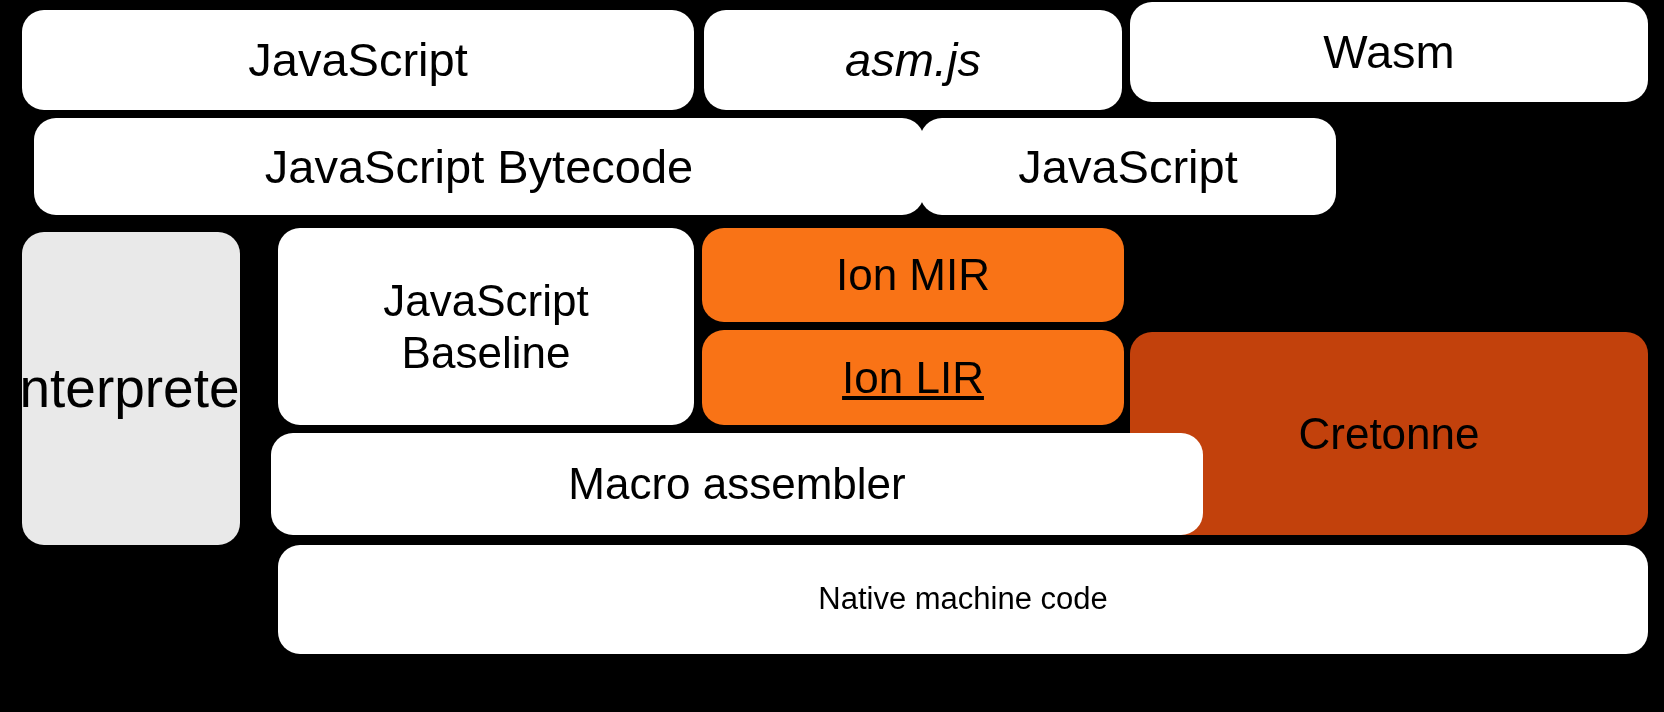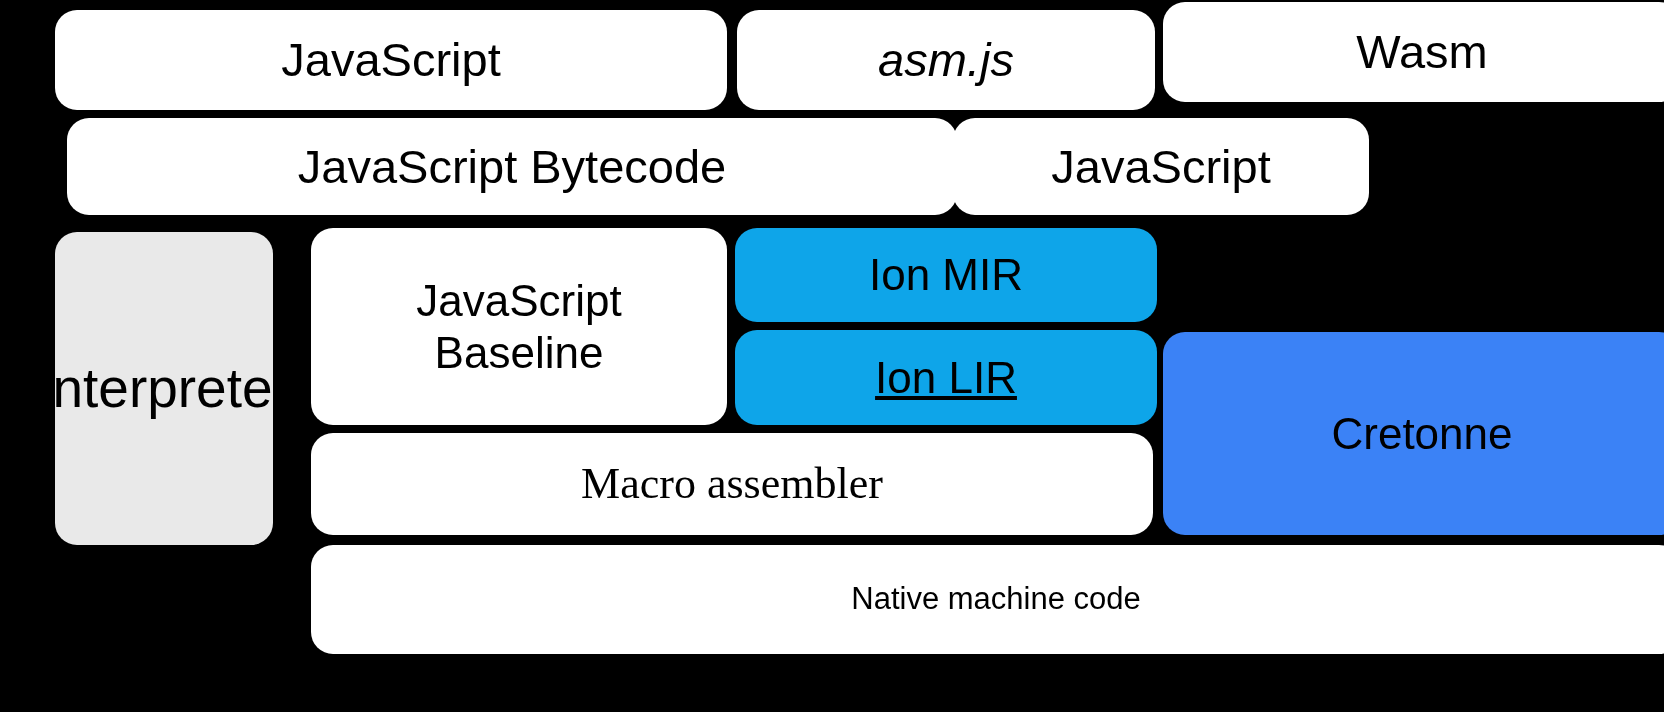--- a/index.html
+++ b/index.html
@@ -23,42 +23,41 @@
     box-sizing: border-box;
     border-radius: 22px;
     display: flex;
     align-items: center;
     justify-content: center;
     text-align: center;
     color: #000000;
     line-height: 1.18;
     white-space: pre-line;
     padding: 3px 10px;
-    margin-left: 33px;
   }
   .fill-white { background: #FFFFFF; }
   .fill-gray  { background: #E9E9E9; }
-  .fill-green { background: #0ea5e9; }
-  .fill-pink  { background: #3b82f6; }
+  .fill-green { background: #f97316; }
+  .fill-pink  { background: #c2410c; }
 
   
   .b-javascript      { left: 22px;   top: 10px;  width: 672px;  height: 100px; font-size: 47px; }
   .b-asmjs           { left: 704px;  top: 10px;  width: 418px;  height: 100px; font-size: 47px; font-style: italic; }
   .b-wasm            { left: 1130px; top: 2px;  width: 518px;  height: 100px; font-size: 47px; }
 
   
   .b-jsbytecode      { left: 34px;   top: 118px; width: 890px;  height: 97px;  font-size: 47px; }
   .b-baldrmonkey     { left: 920px;  top: 118px; width: 416px;  height: 97px;  font-size: 47px; }
 
   
   .b-interpreter     { left: 22px;   top: 232px; width: 218px;  height: 313px; font-size: 55px; }
   .b-jsbaseline      { left: 278px;  top: 228px; width: 416px;  height: 197px; font-size: 44px; }
   .b-ionmir          { left: 702px;  top: 228px; width: 422px;  height: 94px;  font-size: 44px; }
   .b-ionlir          { left: 702px;  top: 330px; width: 422px;  height: 95px;  font-size: 44px; text-decoration: underline; }
-  .b-macroassembler  { left: 278px;  top: 433px; width: 842px;  height: 102px; font-size: 44px; font-family: Liberation Serif, serif; }
+  .b-macroassembler  { left: 271px;  top: 433px; width: 932px;  height: 102px; font-size: 44px; }
   .b-cretonne        { left: 1130px; top: 332px; width: 518px;  height: 203px; font-size: 44px; }
   .b-nativecode      { left: 278px;  top: 545px; width: 1370px; height: 109px; font-size: 31px; }
 </style>
 </head>
 <body>
 
 <div id="diagram">
 
   <div class="box fill-white b-javascript">JavaScript</div>
 

